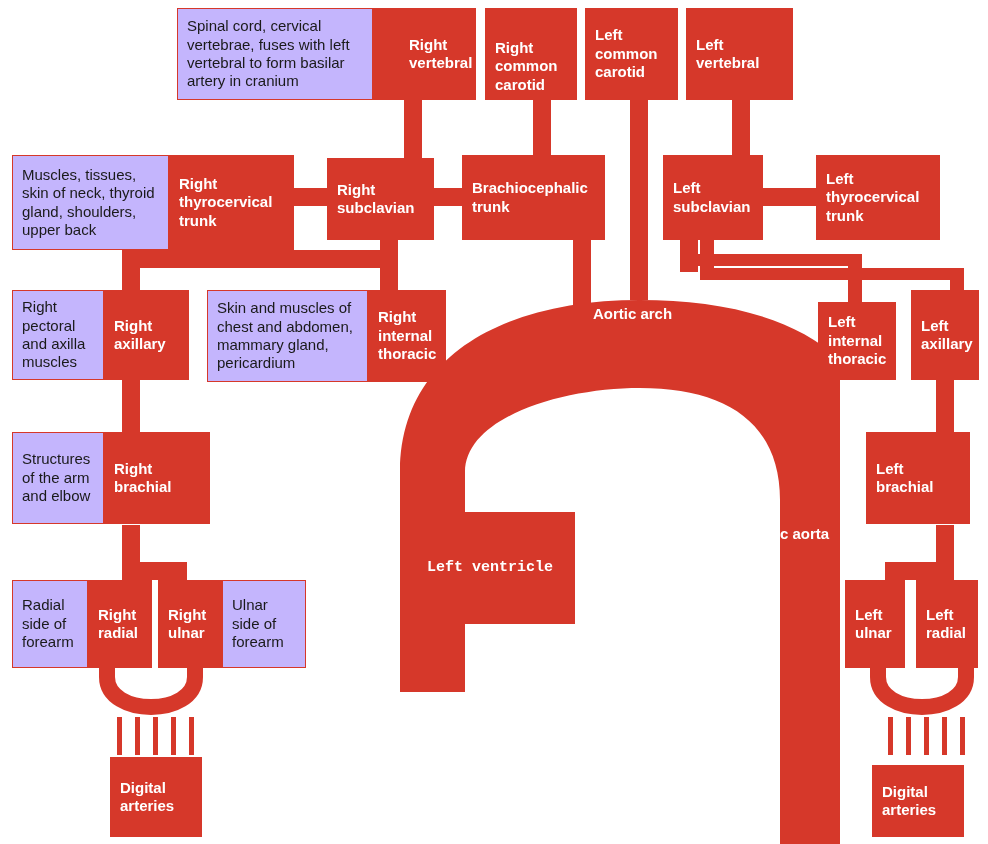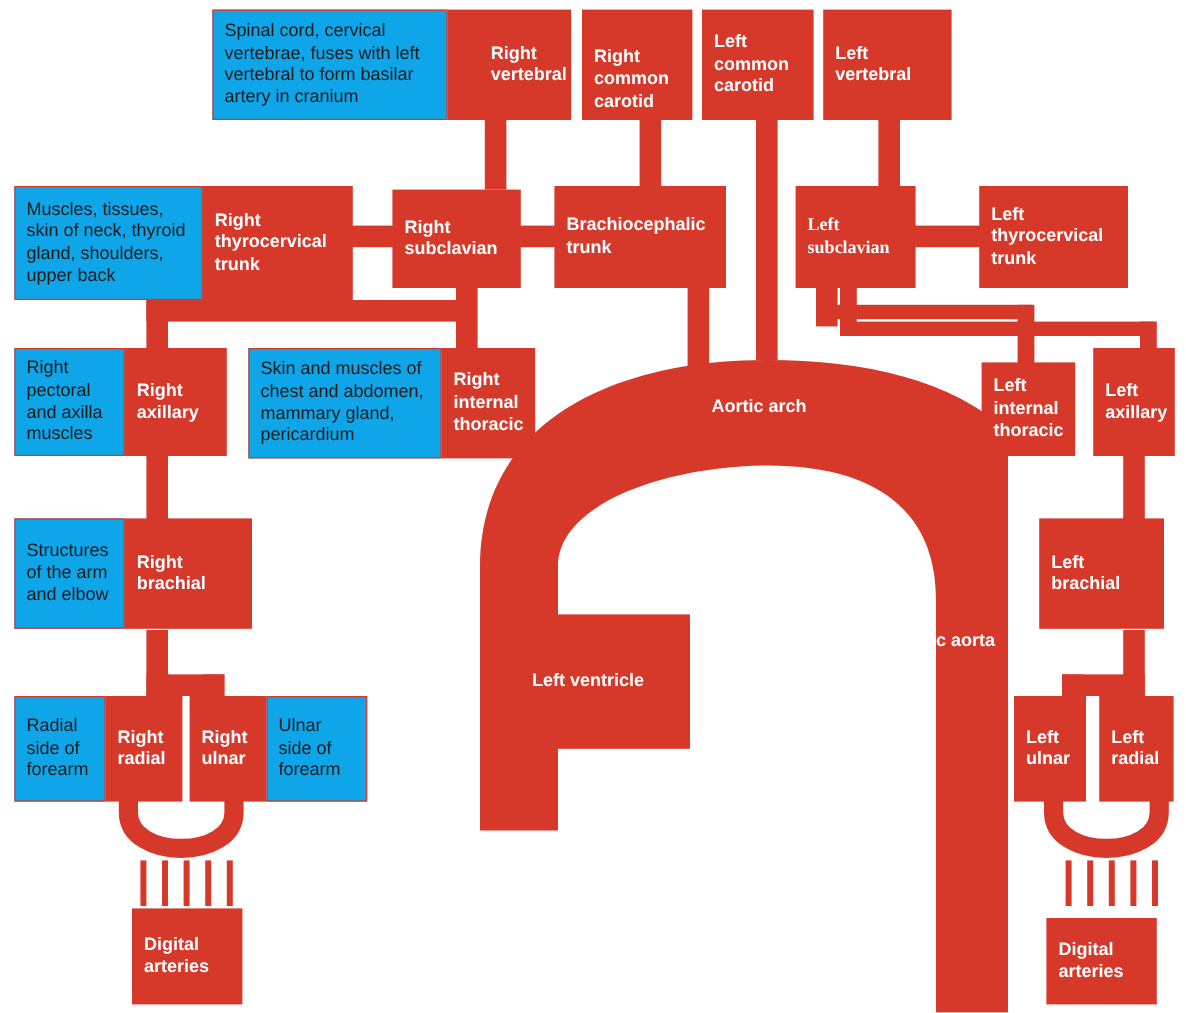--- a/index.html
+++ b/index.html
@@ -26,30 +26,31 @@
     line-height: 1.23;
   }
   .filled {
     background: #d6382a;
     color: #ffffff;
     font-weight: bold;
     font-size: 15px;
     padding: 6px 10px;
   }
   .outline {
-    background: #0ea5e9;
+    background: #c4b5fd;
     color: #1a1a1a;
     border: 1.5px solid #d6382a;
     font-size: 15px;
     padding: 6px 9px;
     font-weight: normal;
   }
   .center-text {
     justify-content: center;
     text-align: right;
+    font-family: Liberation Mono, monospace;
   }
   .conn {
     position: absolute;
     background: #d6382a;
   }
   .aorta {
     position: absolute;
   }
   .aorta-label {
     position: absolute;
@@ -74,21 +75,21 @@
              L 435 564
              L 435 90
              C 435 -60, 320 -110, 180 -110
              C 45 -110, -60 -55, -60 62
              L -60 282 Z" fill="#d6382a" transform="translate(60,130)"></path>
   </svg>
 
   <div class="box filled center-text" style="left:405px; top:512px; width:170px; height:112px;">
     <span>Left ventricle</span>
   </div>
-  <div class="aorta-label" style="left:575px; top:330px; width:115px;">
+  <div class="aorta-label" style="left:575px; top:305px; width:115px;">
     <span>Aortic arch</span>
   </div>
   <div class="aorta-label" style="left:720px; top:525px; width:115px;">
     <span>Thoracic aorta</span>
   </div>
 
   <div class="conn" style="left:404px; top:100px; width:18px; height:58px;"></div>
 
   <div class="conn" style="left:533px; top:100px; width:18px; height:58px;"></div>
 
@@ -161,21 +162,21 @@
   </div>
   <div class="box filled" style="left:169px; top:155px; width:125px; height:95px;">
     <span>Right thyrocervical trunk</span>
   </div>
   <div class="box filled" style="left:327px; top:158px; width:107px; height:82px;">
     <span>Right subclavian</span>
   </div>
   <div class="box filled" style="left:462px; top:155px; width:143px; height:85px;justify-content:flex-end;">
     <span>Brachiocephalic trunk</span>
   </div>
-  <div class="box filled" style="left:663px; top:155px; width:100px; height:85px;font-family:Liberation Serif, serif;">
+  <div class="box filled" style="left:663px; top:155px; width:100px; height:85px;">
     <span>Left subclavian</span>
   </div>
   <div class="box filled" style="left:816px; top:155px; width:124px; height:85px;">
     <span>Left thyrocervical trunk</span>
   </div>
   <div class="conn" style="left:760px; top:188px; width:60px; height:18px;"></div>
   <div class="conn" style="left:290px; top:188px; width:42px; height:18px;"></div>
   <div class="conn" style="left:430px; top:188px; width:38px; height:18px;"></div>
 
   <div class="box outline" style="left:12px; top:290px; width:92px; height:90px;">

